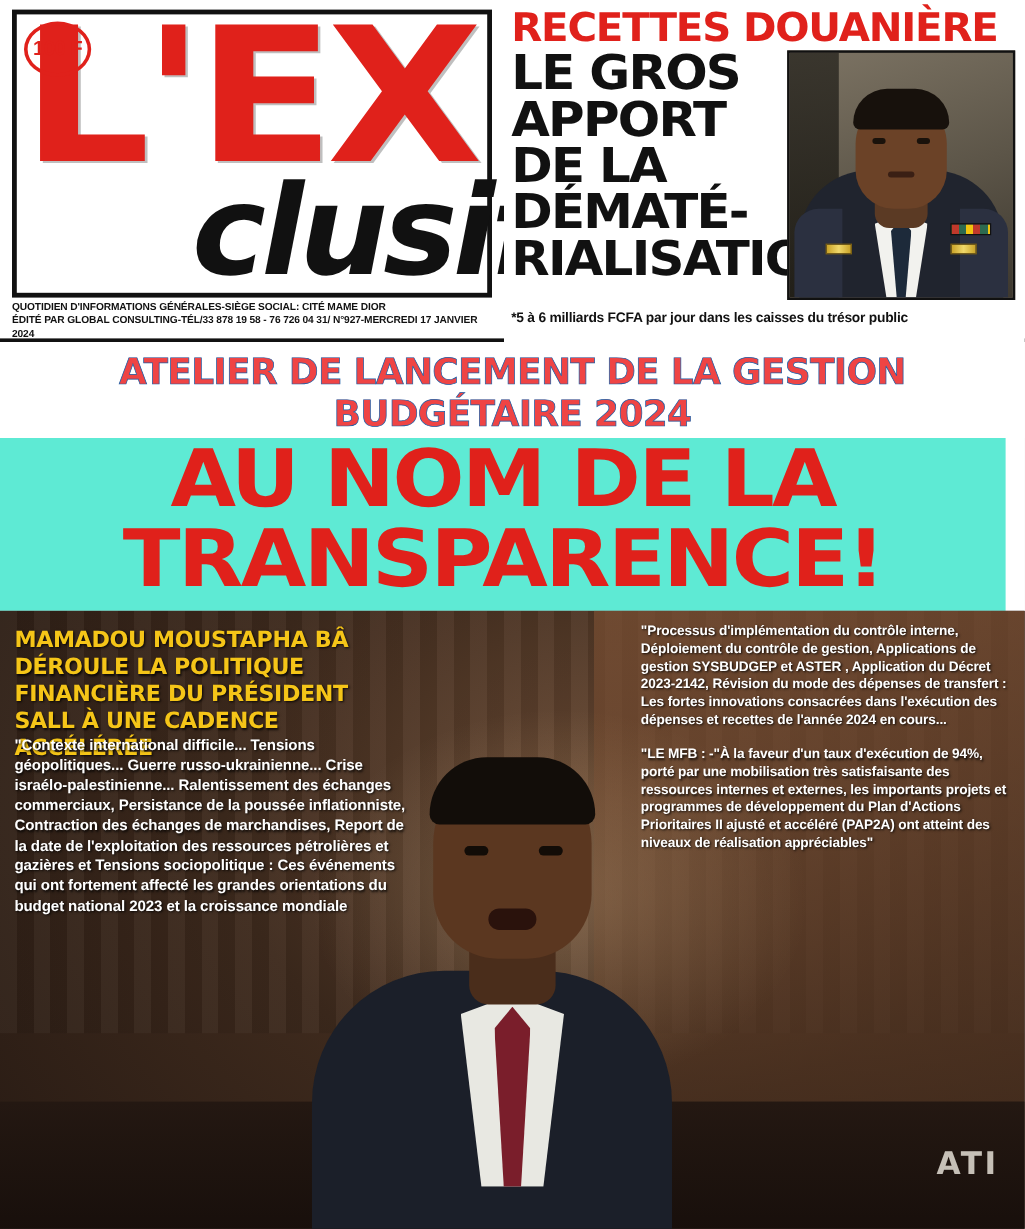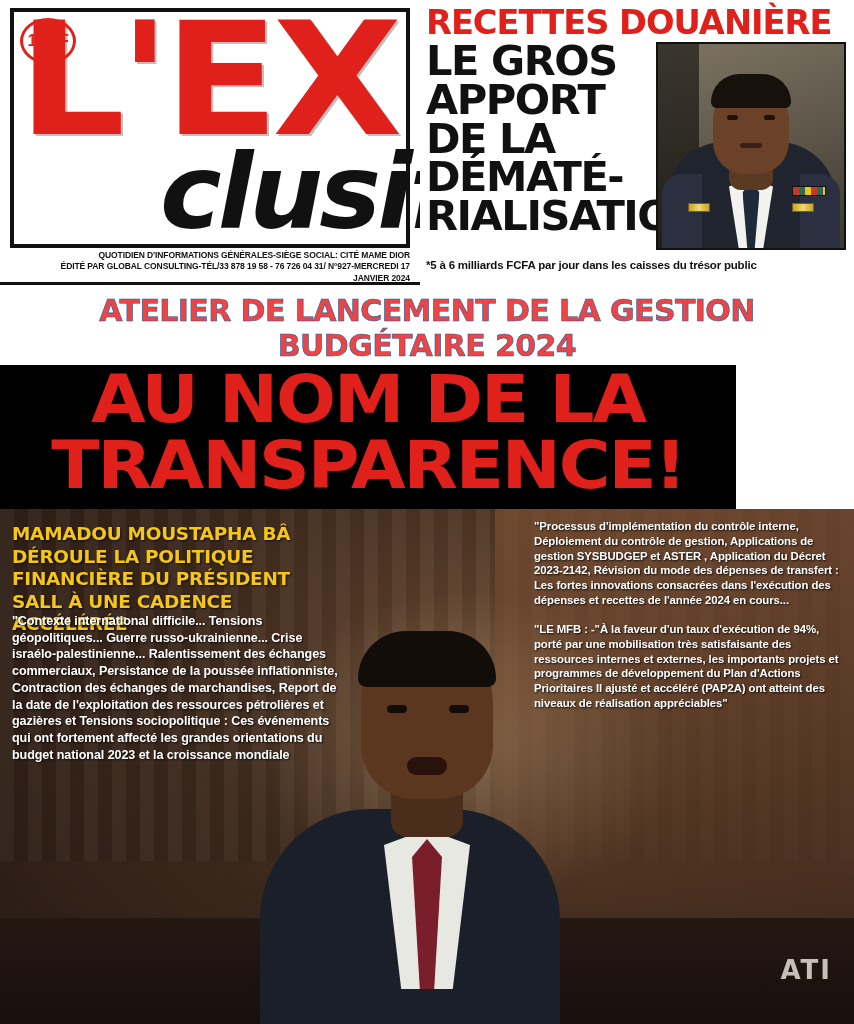--- a/index.html
+++ b/index.html
@@ -75,28 +75,28 @@
     color: #111;
     font-family: "DejaVu Sans", sans-serif;
     letter-spacing: -4px;
     line-height: 1;
     font-style: italic;
   }
   .logo-strap {
     position: absolute;
     left: 10px; top: 250px;
     width: 400px;
-    text-align: right;
+    text-align: left;
     font-size: 8.5px;
     font-weight: 700;
     color: #111;
     line-height: 1.35;
     letter-spacing: -0.1px;
   }
-  .logo-strap .l2 { font-size: 8.5px; margin-left: 20px; }
+  .logo-strap .l2 { font-size: 8.5px; }
 
   
   .top-right {
     position: relative;
     width: 434px;
     height: 285px;
     background: #ffffff;
     padding: 0;
   }
   .kicker-bar {
@@ -242,24 +242,24 @@
     color: #ef4444;
     font-size: 30px;
     font-weight: 900;
     font-family: "DejaVu Sans", sans-serif;
     letter-spacing: -0.6px;
     -webkit-text-stroke: 0.6px #1a5fa8;
   }
 
   
   .main-headline {
-    width: 736px;
+    width: 838px;
     text-align: center;
     padding: 2px 0 10px 0;
-    background: #000000;
+    background: #5eead4;
   }
   .main-headline span {
     color: #e0211b;
     font-size: 66px;
     font-weight: 900;
     font-family: "DejaVu Sans", sans-serif;
     letter-spacing: -2px;
     line-height: 1;
     transform: scaleX(1.07);
     display: inline-block;

